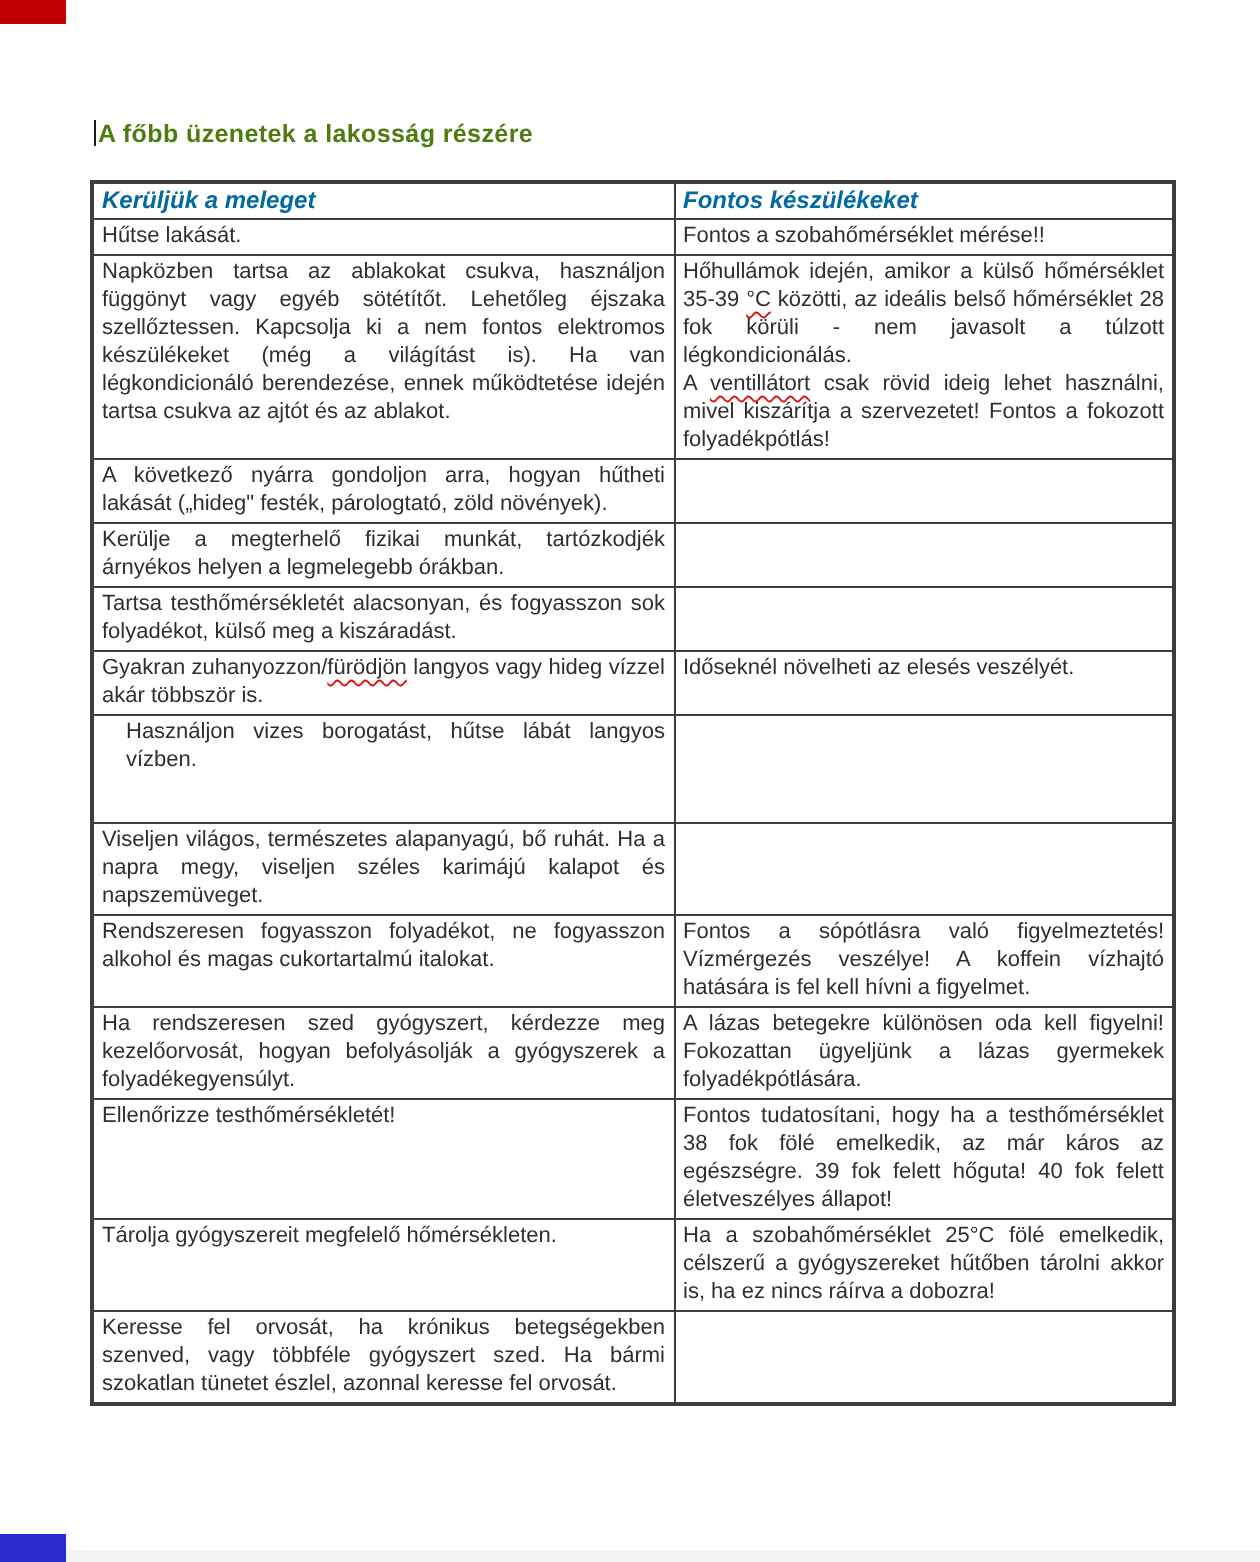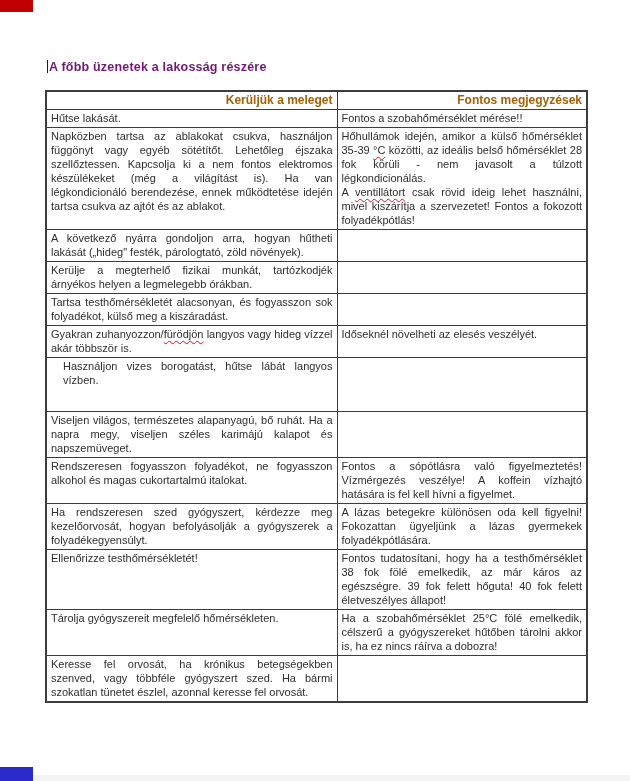--- a/index.html
+++ b/index.html
@@ -3,29 +3,29 @@
 <meta charset="utf-8">
 <style>
   html,body{margin:0;padding:0;background:#ffffff;}
   .page{position:relative;width:630px;height:781px;background:#ffffff;overflow:hidden;
         font-family:"Liberation Sans","DejaVu Sans",sans-serif;color:#2e2e2e;}
   .marker{position:absolute;}
   .marker-red{left:0;top:0;width:33px;height:12px;}
   .bottom-strip{left:0;bottom:0;width:100%;height:6px;}
   .marker-blue{left:0;bottom:0;width:33px;height:14px;}
   .doc-title{position:absolute;left:47px;top:60px;font-size:12.5px;font-weight:bold;
-             color:#701a75;letter-spacing:.2px;white-space:nowrap;}
+             color:#4d7c0f;letter-spacing:.2px;white-space:nowrap;}
   .cursor-bar{display:inline-block;width:1px;height:13px;background:#1c1c1c;
               margin-right:1px;vertical-align:-2px;}
   table.msg{position:absolute;left:45px;top:90px;width:541px;border-collapse:collapse;
             border:2px solid #3d3d3d;table-layout:fixed;}
   col.c-left{width:291px;} col.c-right{width:250px;}
   th,td{border:1px solid #3d3d3d;vertical-align:top;padding:1px 4px 2px 4px;
         font-size:11px;line-height:14px;overflow:hidden;}
-  th{text-align:right;font-weight:bold;font-size:12px;line-height:14px;color:#a16207;}
+  th{text-align:left;font-weight:bold;font-size:12px;line-height:14px;color:#0369a1;font-style:italic;}
   td{text-align:justify;}
   .p{margin:0;}
   .sq{text-decoration-line:underline;text-decoration-style:wavy;
       text-decoration-color:#e11010;text-decoration-thickness:1px;text-underline-offset:2px;}
   tbody tr:nth-child(7) td{height:50px;padding-left:16px;}   
   tbody tr:nth-child(15) td{height:34px;}  
 </style>
 </head>
 <body>
 
@@ -36,21 +36,21 @@
   <div class="doc-title"><span class="cursor-bar"></span><span>A főbb üzenetek a lakosság részére</span></div>
 
   <table class="msg">
     <colgroup>
         <col class="c-left">
         <col class="c-right">
       </colgroup>
     <thead>
       <tr>
         <th><span>Kerüljük a meleget</span></th>
-        <th><span>Fontos megjegyzések</span></th>
+        <th><span>Fontos készülékeket</span></th>
       </tr>
     </thead>
     <tbody>
         <tr>
           <td>
             <div class="p"><span>Hűtse lakását.</span></div>
           </td>
           <td>
             <div class="p"><span>Fontos a szobahőmérséklet mérése!!</span></div>
           </td>

